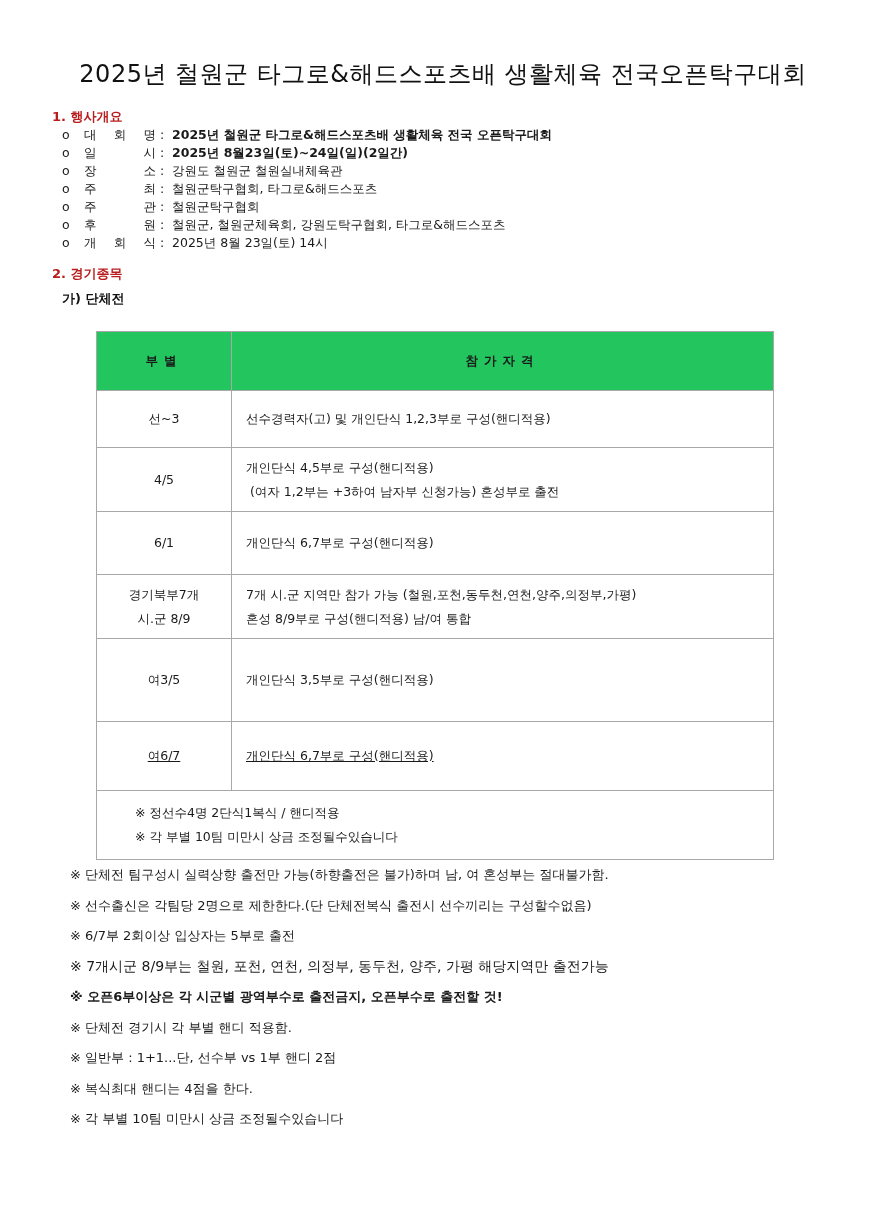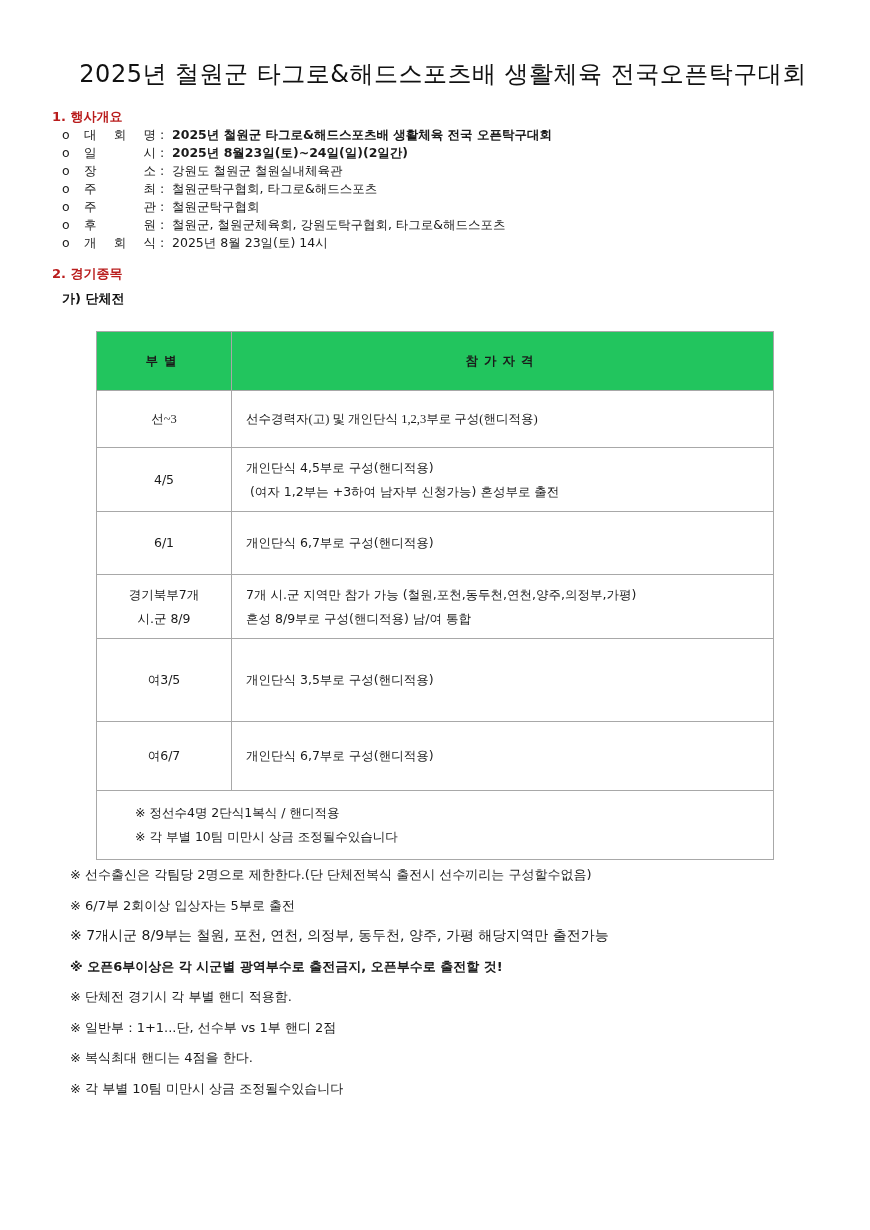--- a/index.html
+++ b/index.html
@@ -110,21 +110,21 @@
 
 <div class="sec" style="top:265px;">2. 경기종목</div>
 <div class="sub" style="top:290px;">가) 단체전</div>
 
 <table class="t">
   <tbody>
       <tr>
     <th style="width:132px;">부별</th>
     <th>참가자격</th>
   </tr>
-  <tr style="height:57px;font-family:Liberation Serif, serif;">
+  <tr style="height:57px;">
     <td class="cat">
           <div>선~3</div>
         </td>
     <td class="desc">
           <div>선수경력자(고) 및 개인단식 1,2,3부로 구성(핸디적용)</div>
         </td>
   </tr>
   <tr style="height:64px;">
     <td class="cat">
           <div>4/5</div>
@@ -153,38 +153,39 @@
         </td>
   </tr>
   <tr style="height:83px;">
     <td class="cat">
           <div>여3/5</div>
         </td>
     <td class="desc">
           <div>개인단식 3,5부로 구성(핸디적용)</div>
         </td>
   </tr>
-  <tr style="height:69px;">
+  <tr style="height:69px;text-decoration:underline;">
     <td class="cat">
           <div>여6/7</div>
         </td>
     <td class="desc">
           <div>개인단식 6,7부로 구성(핸디적용)</div>
         </td>
   </tr>
   <tr style="height:68px;">
     <td class="note" colspan="2">
       <div>※ 정선수4명 2단식1복식 / 핸디적용</div>
       <div>※ 각 부별 10팀 미만시 상금 조정될수있습니다</div>
     </td>
   </tr>
 </tbody>
   </table>
 
 <div class="notes">
+  <div class="n">※ 단체전 팀구성시 실력상향 출전만 가능(하향출전은 불가)하며 남, 여 혼성부는 절대불가함.</div>
   <div class="n">※ 선수출신은 각팀당 2명으로 제한한다.(단 단체전복식 출전시 선수끼리는 구성할수없음)</div>
   <div class="n">※ 6/7부 2회이상 입상자는 5부로 출전</div>
   <div class="n big">※ 7개시군 8/9부는 철원, 포천, 연천, 의정부, 동두천, 양주, 가평 해당지역만 출전가능</div>
   <div class="n bold">※ 오픈6부이상은 각 시군별 광역부수로 출전금지, 오픈부수로 출전할 것!</div>
   <div class="n">※ 단체전 경기시 각 부별 핸디 적용함.</div>
   <div class="n">※ 일반부 : 1+1...단, 선수부 vs 1부 핸디 2점</div>
   <div class="n">※ 복식최대 핸디는 4점을 한다.</div>
   <div class="n">※ 각 부별 10팀 미만시 상금 조정될수있습니다</div>
 </div>
 

